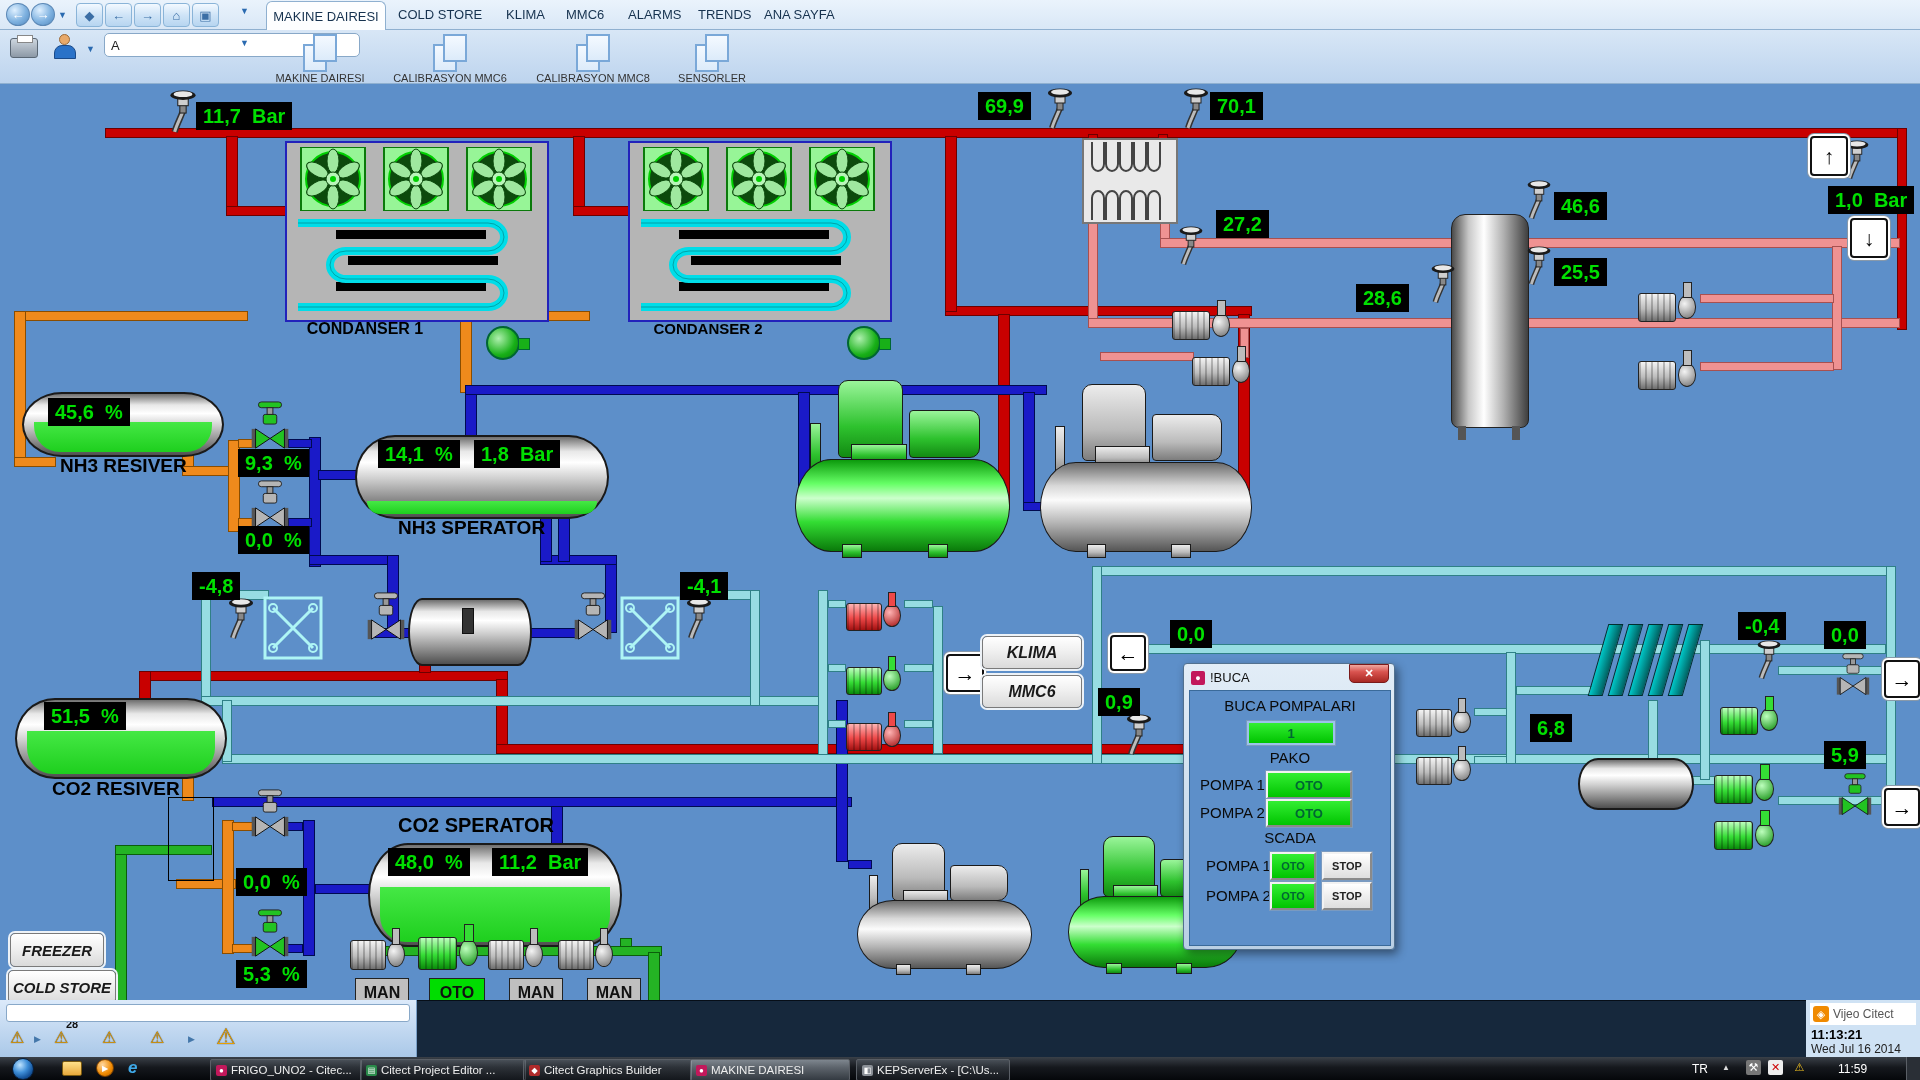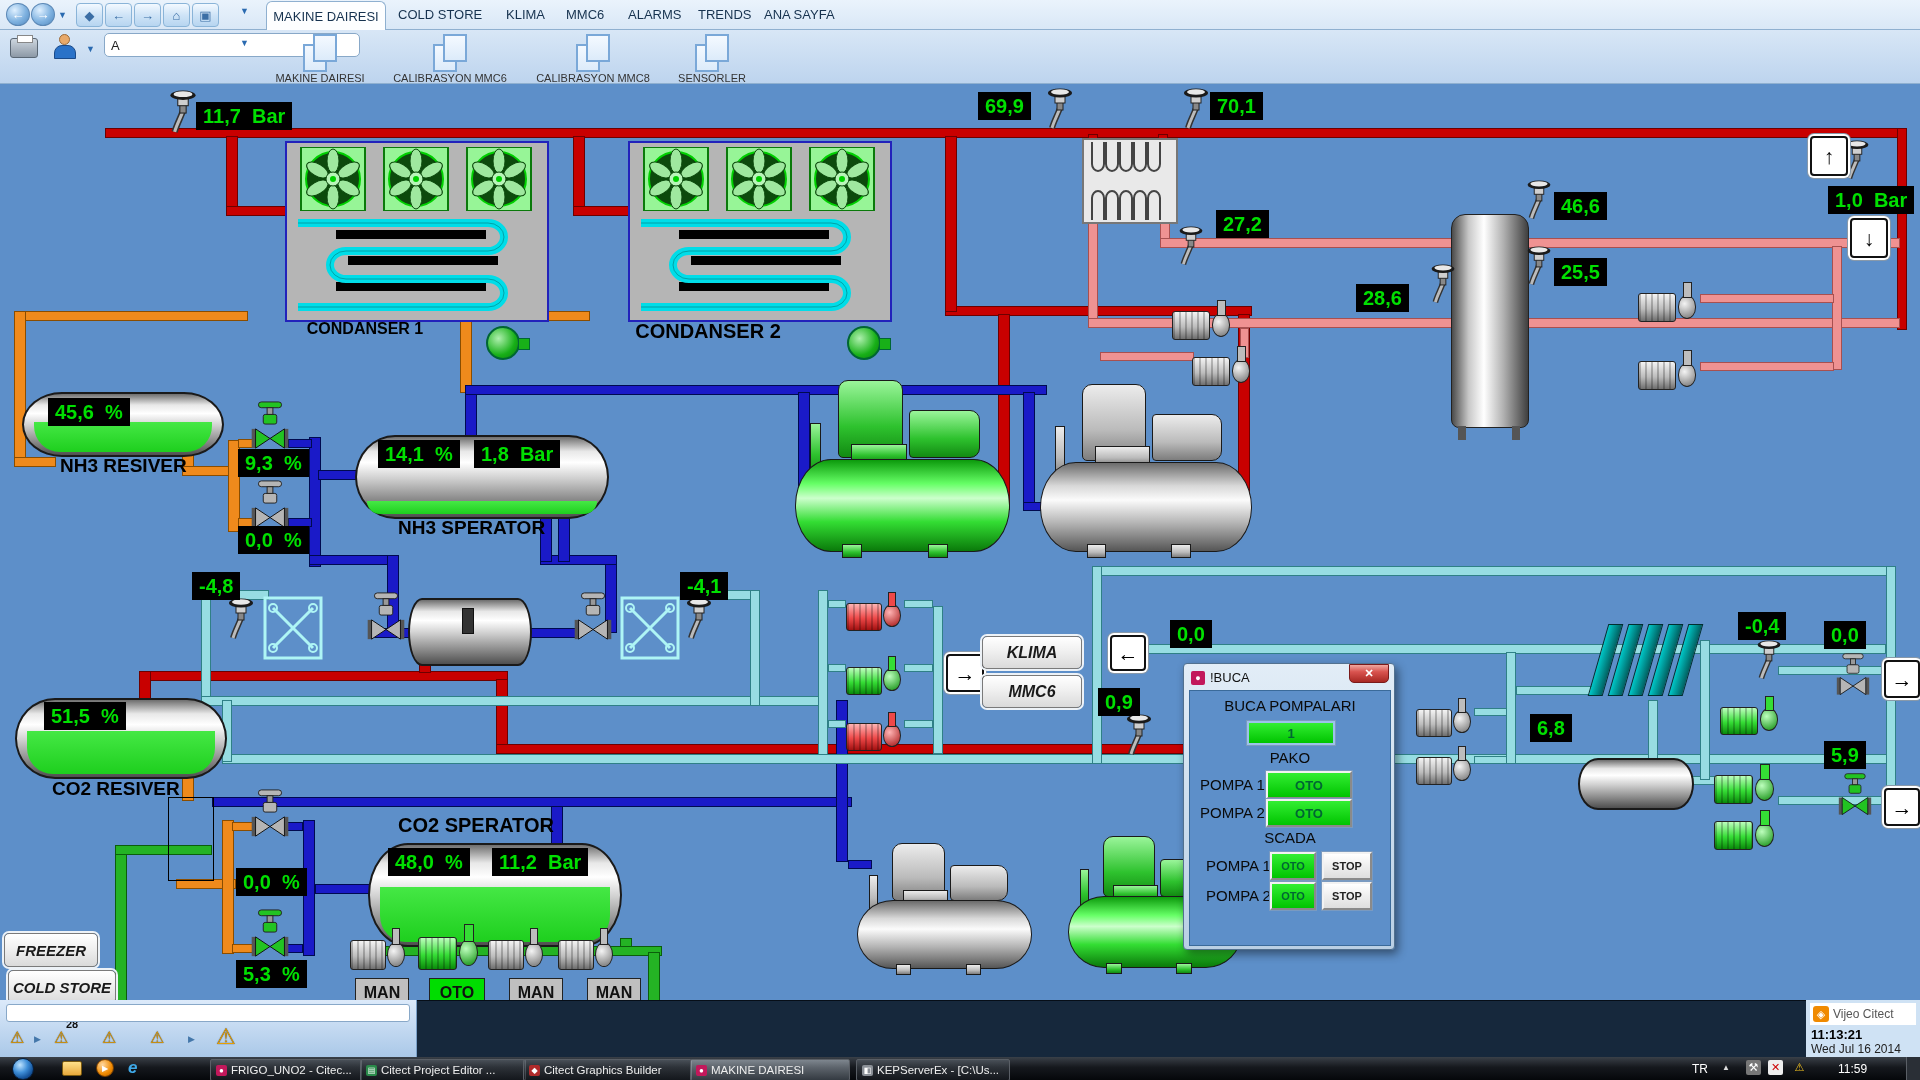--- a/index.html
+++ b/index.html
@@ -324,21 +324,21 @@
         <use href="#sym-fan"></use>
       </svg>
     <svg class="a" style="left:173px;top:4px" width="78" height="64">
         <use href="#sym-fan"></use>
       </svg>
     <svg class="a" style="left:6px;top:72px" width="246" height="100">
         <use href="#sym-coil"></use>
       </svg>
   </div>
   <div class="eqlbl" style="left:285px;top:320px;width:160px;text-align:center;font-size:16px">CONDANSER 1</div>
-  <div class="eqlbl" style="left:628px;top:320px;width:160px;text-align:center;font-size:20px">CONDANSER 2</div>
+  <div class="eqlbl" style="left:628px;top:320px;width:160px;text-align:center;font-size:15px">CONDANSER 2</div>
   <div class="cpump" style="left:484px;top:324px">
       <i class="a c"></i>
       <i class="a t"></i>
     </div>
   <div class="cpump" style="left:845px;top:324px">
       <i class="a c"></i>
       <i class="a t"></i>
     </div>
 
   <svg class="hxg" style="left:1082px;top:138px" width="96" height="86">
@@ -611,21 +611,21 @@
       <span>↓</span>
     </div>
   <div class="arrowbtn" style="left:1884px;top:660px;width:32px;height:34px">
       <span>→</span>
     </div>
   <div class="arrowbtn" style="left:1884px;top:788px;width:32px;height:34px">
       <span>→</span>
     </div>
   <div class="btn3d" style="left:982px;top:636px;width:98px;height:31px;font-size:16px">KLIMA</div>
   <div class="btn3d" style="left:982px;top:675px;width:98px;height:31px;font-size:16px">MMC6</div>
-  <div class="btn3d" style="left:4px;top:933px;width:92px;height:32px;font-size:15px">FREEZER</div>
+  <div class="btn3d" style="left:10px;top:933px;width:92px;height:32px;font-size:15px">FREEZER</div>
   <div class="btn3d" style="left:8px;top:970px;width:106px;height:32px;font-size:15px">COLD STORE</div>
 
   <div class="a dlg">
     <div class="dlg-title">
       <span class="dlg-ico">●</span>
       <span>!BUCA</span>
     </div>
     <div class="dlg-close">
         <span>✕</span>
       </div>

